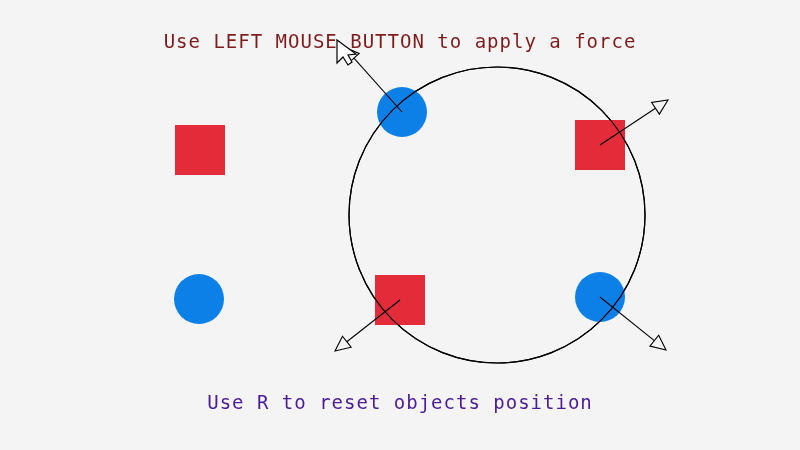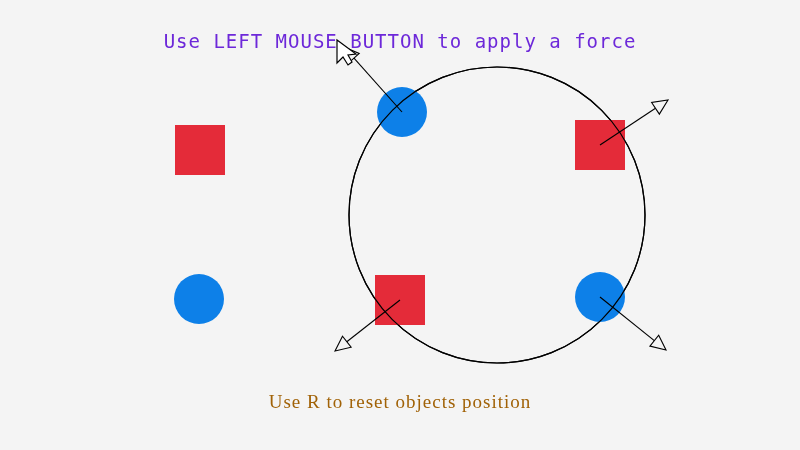--- a/index.html
+++ b/index.html
@@ -90,17 +90,17 @@
         <line x1="600" y1="297" x2="654.3042763733307" y2="340.60797951191705" stroke="#000000"></line>
         <polygon points="666,350 649.921333478892,346.0659838710294 658.6872192677694,335.1499751528047" fill="#f4f4f4" stroke="#000000" stroke-width="1.1"></polygon>
       </g>
     </g>
 
     <g id="mouse-cursor" transform="translate(0,0)">
       <path d="M 337 40 L 337 63 L 343 57 L 348 65 L 352 62 L 348 55 L 356 54 Z" fill="#ffffff" stroke="#000000" stroke-width="1.2" stroke-linejoin="miter"></path>
     </g>
   </svg>
 
-  <div id="hint-top" class="hud-text" style="color: #6d28d9;">Use LEFT MOUSE BUTTON to apply a force</div>
+  <div id="hint-top" class="hud-text" style="color: #7f1d1d;">Use LEFT MOUSE BUTTON to apply a force</div>
 
-  <div id="hint-bottom" class="hud-text" style="color: #a16207; font-family: Liberation Serif, serif;">Use R to reset objects position</div>
+  <div id="hint-bottom" class="hud-text" style="color: #4c1d95;">Use R to reset objects position</div>
 
 </div>
 
 </body></html>

